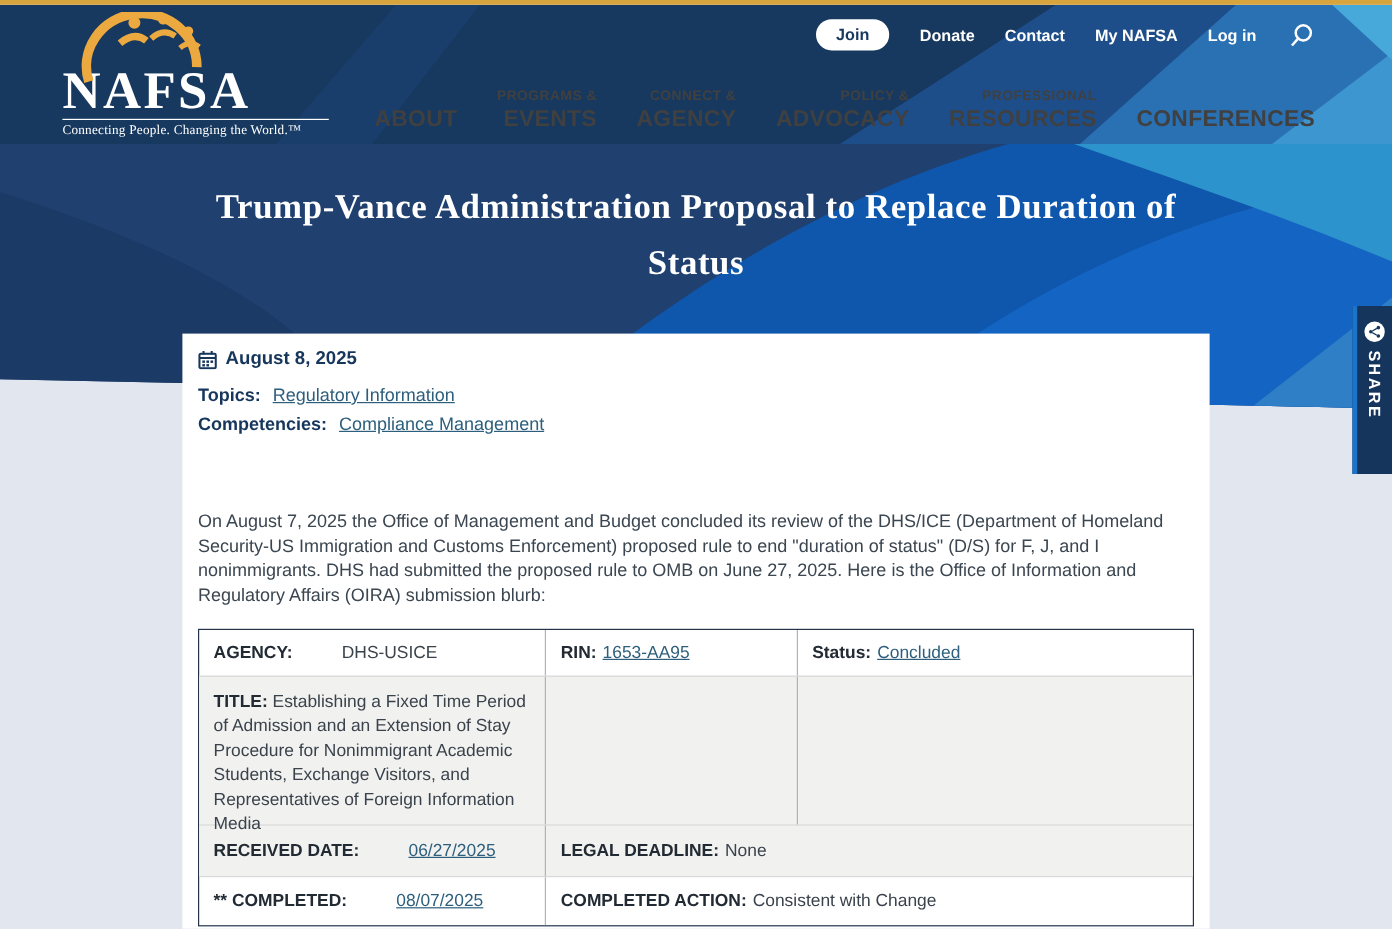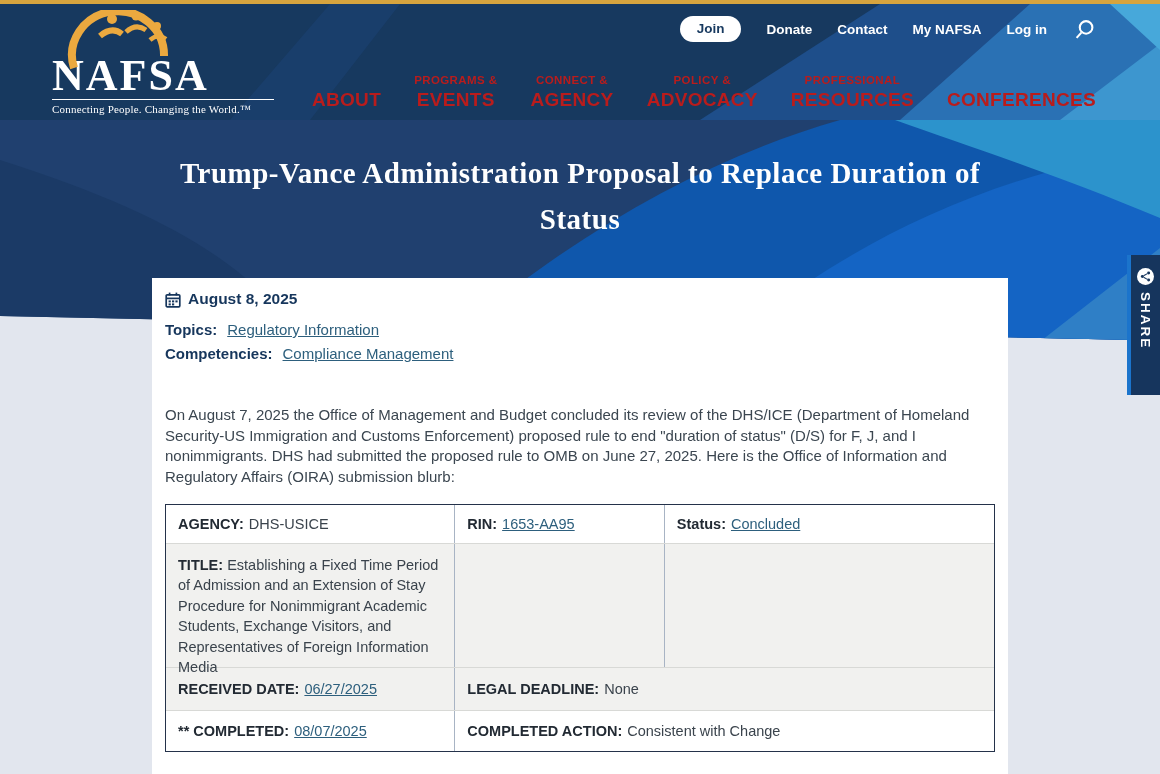--- a/index.html
+++ b/index.html
@@ -30,21 +30,21 @@
   .join-pill {
     background:#fff; color:#17395f; font-size:13.5px; font-weight:bold;
     border:none; border-radius:15px; padding:6px 17px; line-height:14px;
   }
   .search-btn { width:24px; height:24px; display:flex; align-items:center; justify-content:center; }
 
   .mainnav {
     position:absolute; left:312px; bottom:10px; width:784px;
     display:flex; justify-content:space-between; align-items:flex-end; z-index:3;
   }
-  .navitem { color:#b91c1c; text-align:center; }
+  .navitem { color:#404040; text-align:right; }
   .navitem .nav-top { font-size:11.5px; font-weight:bold; letter-spacing:0.4px; line-height:13px; margin-bottom:2px; min-height:0; }
   .navitem .nav-main { font-size:19px; font-weight:bold; letter-spacing:0.3px; line-height:21px; }
 
   
   .hero {
     position:absolute; top:120px; left:0; width:1160px; height:245px; z-index:1;
     clip-path:polygon(0 0, 100% 0, 100% 90%, 0 80%);
     overflow:hidden;
   }
   .hero-title {
@@ -70,30 +70,30 @@
   .card {
     position:absolute; top:278px; left:152px; width:856px; height:496px;
     background:#fff; z-index:3; padding:12px 13px 0 13px;
   }
   .date-row { display:flex; align-items:flex-end; gap:7px; color:#16365c;
     font-weight:bold; font-size:15.5px; margin-bottom:13px; }
   .meta-row { display:flex; align-items:flex-end; gap:10px; font-size:15px; margin-bottom:7px; }
   .meta-label { font-weight:bold; color:#16365c; }
   .meta-link, .cell-link { color:#2d5f7d; text-decoration:underline; }
 
-  .body-par { margin-top:43px; color:#3b4650; font-size:15px; line-height:20.5px; width:830px; }
+  .body-par { margin-top:63px; color:#3b4650; font-size:15px; line-height:20.5px; width:830px; }
 
   
   .rtable { margin-top:17px; width:830px; border:1px solid #24324a; font-size:14.5px; color:#3a434c; }
   .trow { display:flex; border-top:1px solid #d8d9d6; }
   .trow:first-child { border-top:none; }
   .trow.gray { background:#f1f1ef; }
   .tcell { padding:0 10px 0 12px; display:flex; align-items:center; border-right:1px solid #a8b4c4; }
   .tcell:last-child { border-right:none; }
-  .c1 { width:290px; } .c2 { width:210px; } .c3 { width:330px; } .c23 { width:540px; }
+  .c1 { width:290px;gap:36px; } .c2 { width:210px; } .c3 { width:330px; } .c23 { width:540px; }
   .h38 { height:38px; } .h124 { height:124px; } .h44 { height:44px; } .h43 { height:43px; } .h42 { height:41px; }
   .tlabel { font-weight:bold; color:#222a33; white-space:pre; }
   .tval { margin-left:5px; }
   .cell-block { display:block !important; padding:11px 14px 0 12px; line-height:20.4px; align-items:flex-start; }
 </style>
 </head>
 <body>
 
 <div class="goldbar"></div>
 

